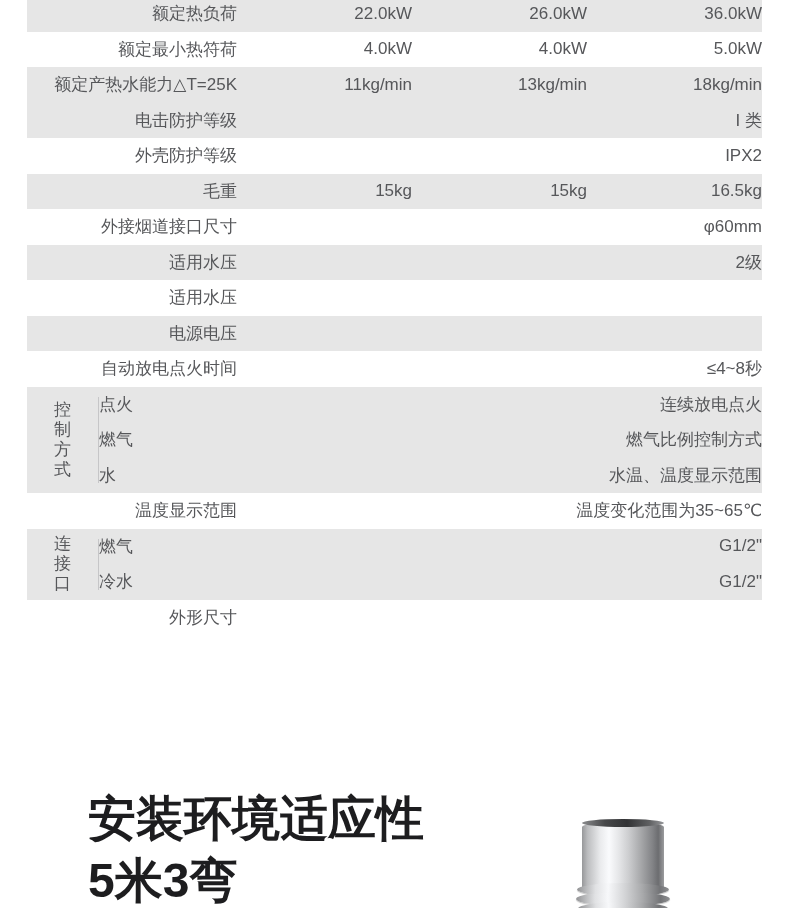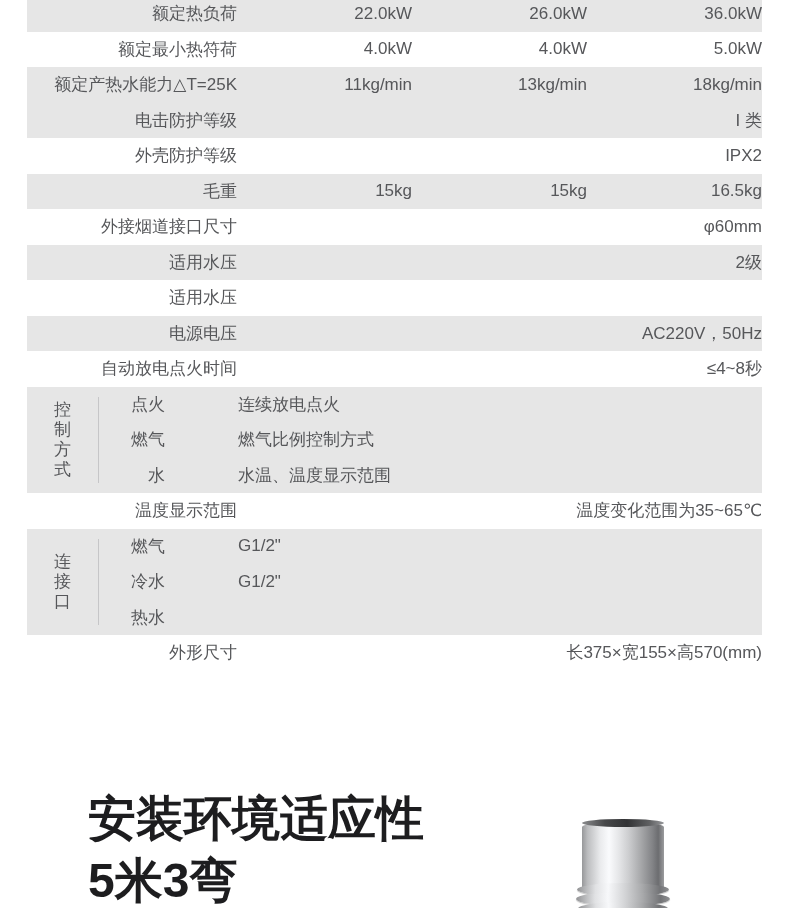--- a/index.html
+++ b/index.html
@@ -19,22 +19,22 @@
   .cell-label{width:210px;text-align:right}
   .cell-val{width:175px;text-align:right}
   .cell-span{flex:1;text-align:right}
   .row.group{align-items:stretch}
   .vlabel{width:71px;display:flex;flex-direction:column;justify-content:center;
           align-items:center;line-height:20px;letter-spacing:0}
   .vlabel span{display:block}
   .vdivider{width:1px;background:var(--divider);margin:10px 0}
   .gitems{flex:1;display:flex;flex-direction:column;justify-content:center}
   .gitem{display:flex;align-items:center;height:35.5px}
-  .sub-label{width:66px;text-align:right}
-  .sub-val{flex:1;text-align:left;padding-left:73px}
+  .sub-label{width:66px;text-align:left}
+  .sub-val{flex:1;text-align:right;padding-left:73px}
   
   .section-heading{
     position:absolute;left:88px;top:788px;margin:0;
     font-size:48px;line-height:62px;font-weight:bold;color:var(--heading);
   }
   
   .pipe{position:absolute;left:577px;top:819px;width:92px;height:89px}
   .pipe-body{
     position:absolute;left:5px;top:3px;width:82px;height:67px;
     border-radius:41px 41px 0 0 / 5px 5px 0 0;
@@ -99,21 +99,20 @@
     </div>
     <div class="row shade">
       <div class="cell-label">适用水压</div>
       <div class="cell-span">2级</div>
     </div>
     <div class="row">
       <div class="cell-label">适用水压</div>
     </div>
     <div class="row shade">
       <div class="cell-label">电源电压</div>
-      <div class="cell-span">AC220V，50Hz</div>
     </div>
     <div class="row">
       <div class="cell-label">自动放电点火时间</div>
       <div class="cell-span">≤4~8秒</div>
     </div>
     <div class="row shade group">
       <div class="vlabel">
         <span>控</span>
         <span>制</span>
         <span>方</span>
@@ -148,29 +147,24 @@
       <div class="vdivider"></div>
       <div class="gitems">
         <div class="gitem">
           <div class="sub-label">燃气</div>
           <div class="sub-val">G1/2"</div>
         </div>
         <div class="gitem">
           <div class="sub-label">冷水</div>
           <div class="sub-val">G1/2"</div>
         </div>
-        <div class="gitem">
-          <div class="sub-label">热水</div>
-          <div class="sub-val"></div>
-        </div>
       </div>
     </div>
     <div class="row">
       <div class="cell-label">外形尺寸</div>
-      <div class="cell-span">长375×宽155×高570(mm)</div>
     </div>
   </div>
 
 <h2 class="section-heading">
   <span>安装环境适应性</span><br>
   <span>5米3弯</span>
 </h2>
 
 <div class="pipe">
   <div class="pipe-body"></div>

